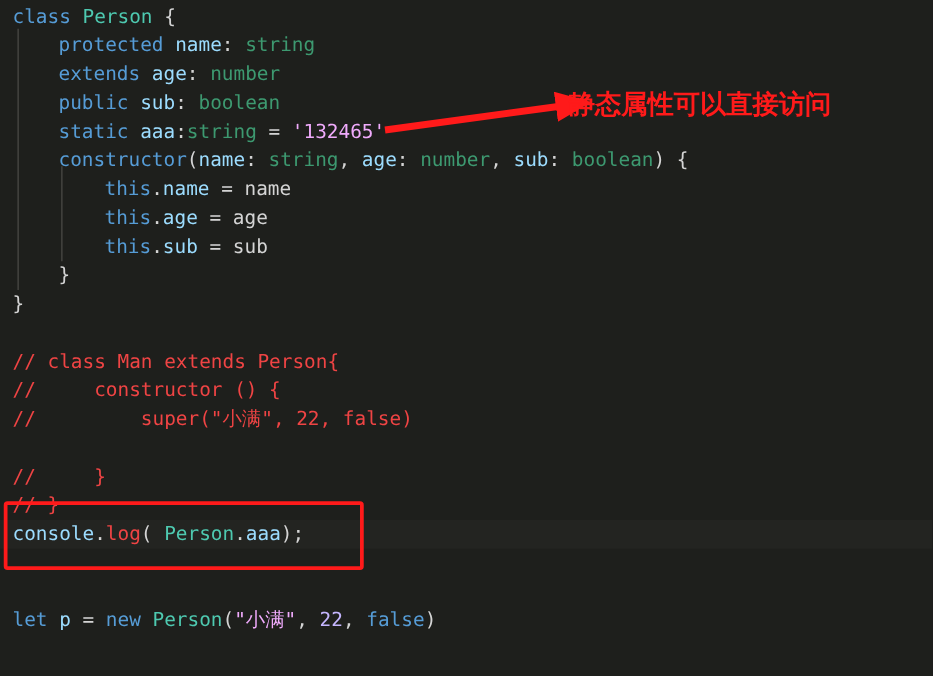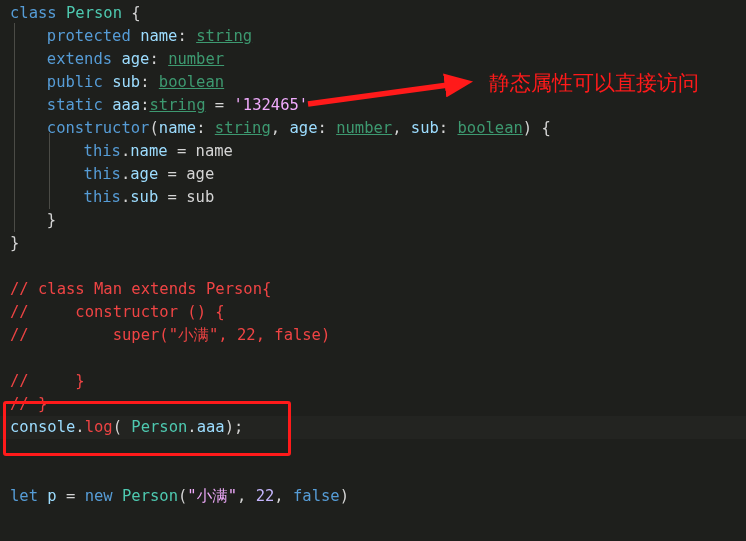--- a/index.html
+++ b/index.html
@@ -29,21 +29,21 @@
     height: 23px;
     line-height: 23px;
     font-size: 15.5px;
     white-space: pre;
     letter-spacing: 0px;
   }
   
   .t-key      { color: #569cd6; }   
   .t-mod      { color: #569cd6; }
   .t-type     { color: #4ec9b0; }   
-  .t-prim     { color: #3d9970; text-decoration: underline; }   
+  .t-prim     { color: #3d9970; }   
   .t-var      { color: #9cdcfe; }   
   .t-plain    { color: #d4d4d4; }
   .t-punct    { color: #d4d4d4; }
   .t-str      { color: #f0abfc; }   
   .t-num      { color: #c4b5fd; }
   .t-fn       { color: #ef4444; text-align: right; }   
   .t-this     { color: #569cd6; }
   .t-cmt      { color: #ef4444; }
 
   
@@ -69,22 +69,21 @@
     width: 746px; height: 541px;
     pointer-events: none;
   }
   .ann-text {
     position: absolute;
     color: #ff1a1a;
     font-family: "DejaVu Sans", "Liberation Sans", sans-serif;
     font-size: 21px;
     line-height: 26px;
     white-space: nowrap;
-    font-weight: 400;
-    margin-left: 34px;
+    font-weight: 700;
   }
   .ann-box {
     position: absolute;
     border: 3px solid #ff1a1a;
     border-radius: 3px;
     box-sizing: border-box;
   }
 
   
   #watermark {

